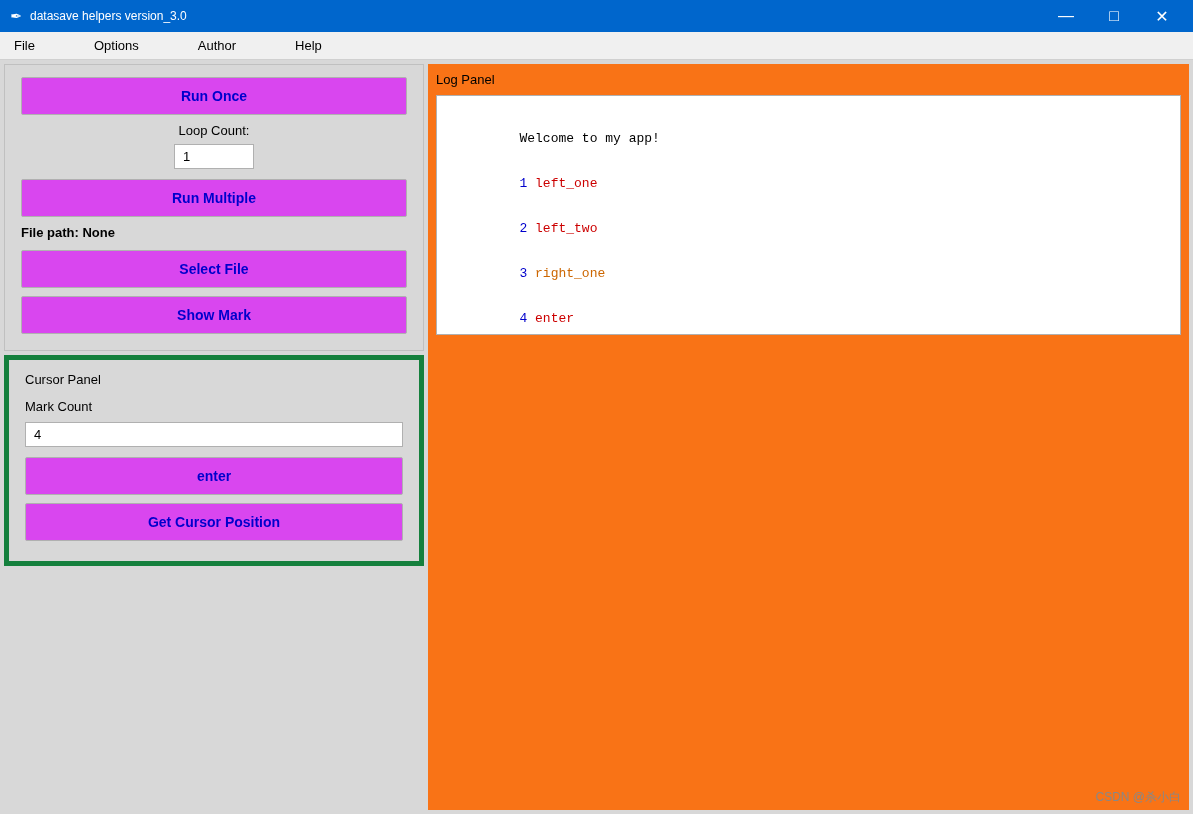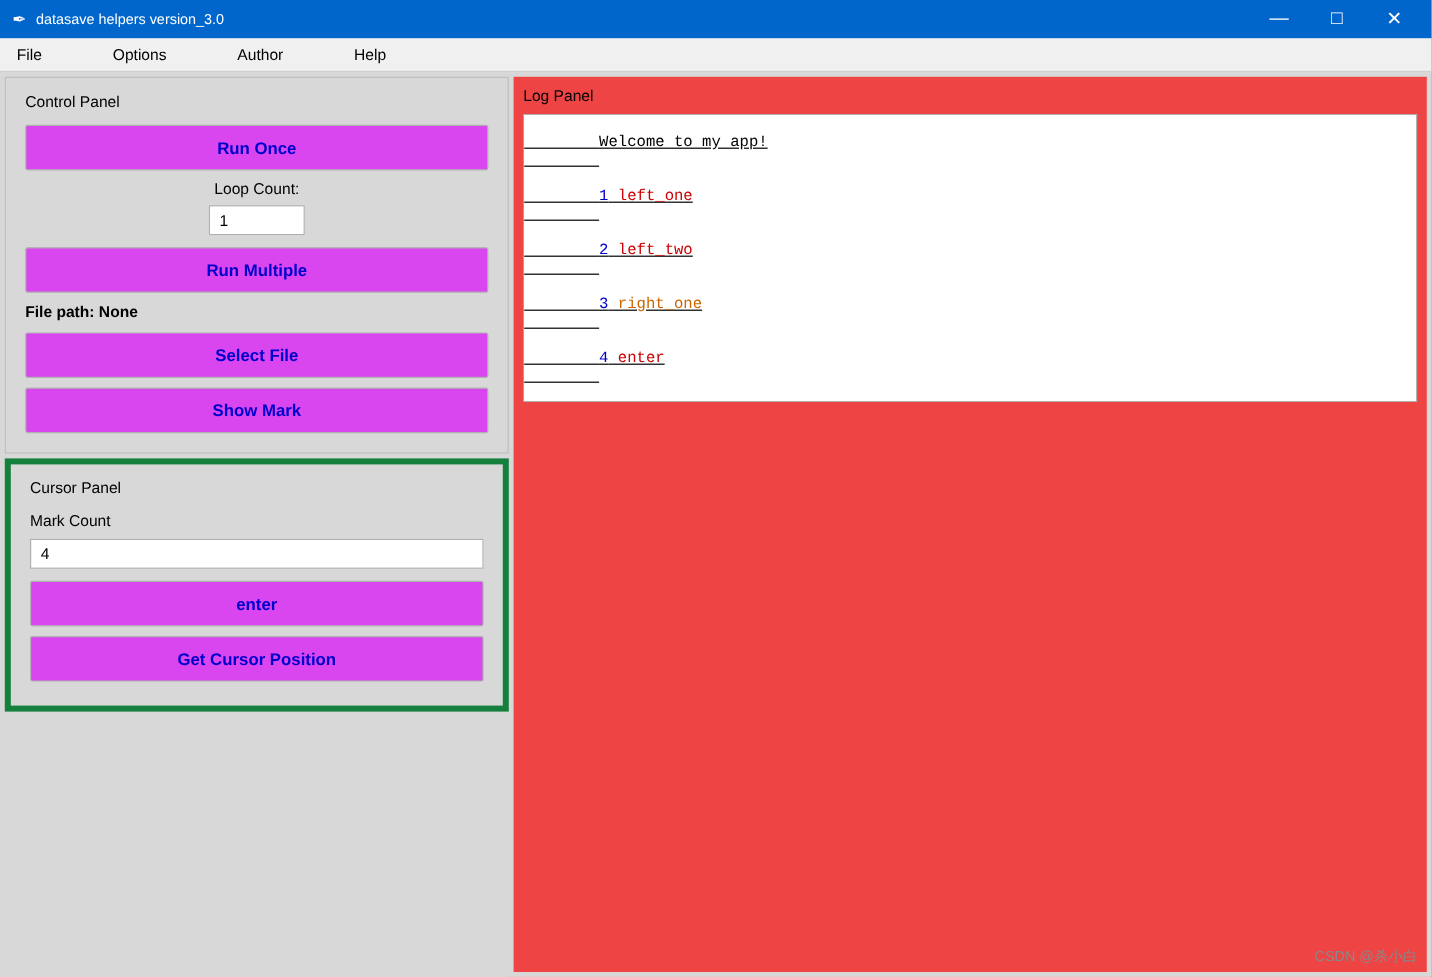--- a/index.html
+++ b/index.html
@@ -176,41 +176,40 @@
     }
 
     
     .right-panel {
       flex: 1;
       display: flex;
       flex-direction: column;
     }
 
     .log-panel {
-      background: #ef4444;
+      background: #f97316;
       padding: 8px;
       height: 100%;
     }
 
     .log-panel-title {
       font-size: 13px;
       color: #000;
       margin-bottom: 8px;
     }
 
     .log-content {
       background: white;
       border: 1px solid #b0b0b0;
-      padding: 0;
+      padding: 20px;
       font-family: 'Courier New', Courier, monospace;
       font-size: 13px;
       height: 240px;
       overflow-y: auto;
       white-space: pre;
-      text-decoration: underline;
     }
 
     .log-line-welcome {
       color: #000000;
     }
 
     .log-line-number {
       color: #0000cc;
     }
 
@@ -254,21 +253,20 @@
   <span class="menu-item">Options</span>
   <span class="menu-item">Author</span>
   <span class="menu-item">Help</span>
 </div>
 
 <div class="main-content">
 
   <div class="left-panel">
 
     <div class="control-panel">
-      <div class="panel-title">Control Panel</div>
 
       <button class="btn-primary">Run Once</button>
 
       <span class="loop-count-label">Loop Count:</span>
       <input class="loop-count-input" type="text" value="1" style="">
 
       <button class="btn-primary">Run Multiple</button>
 
       <div class="file-path-label">File path: None</div>
 

